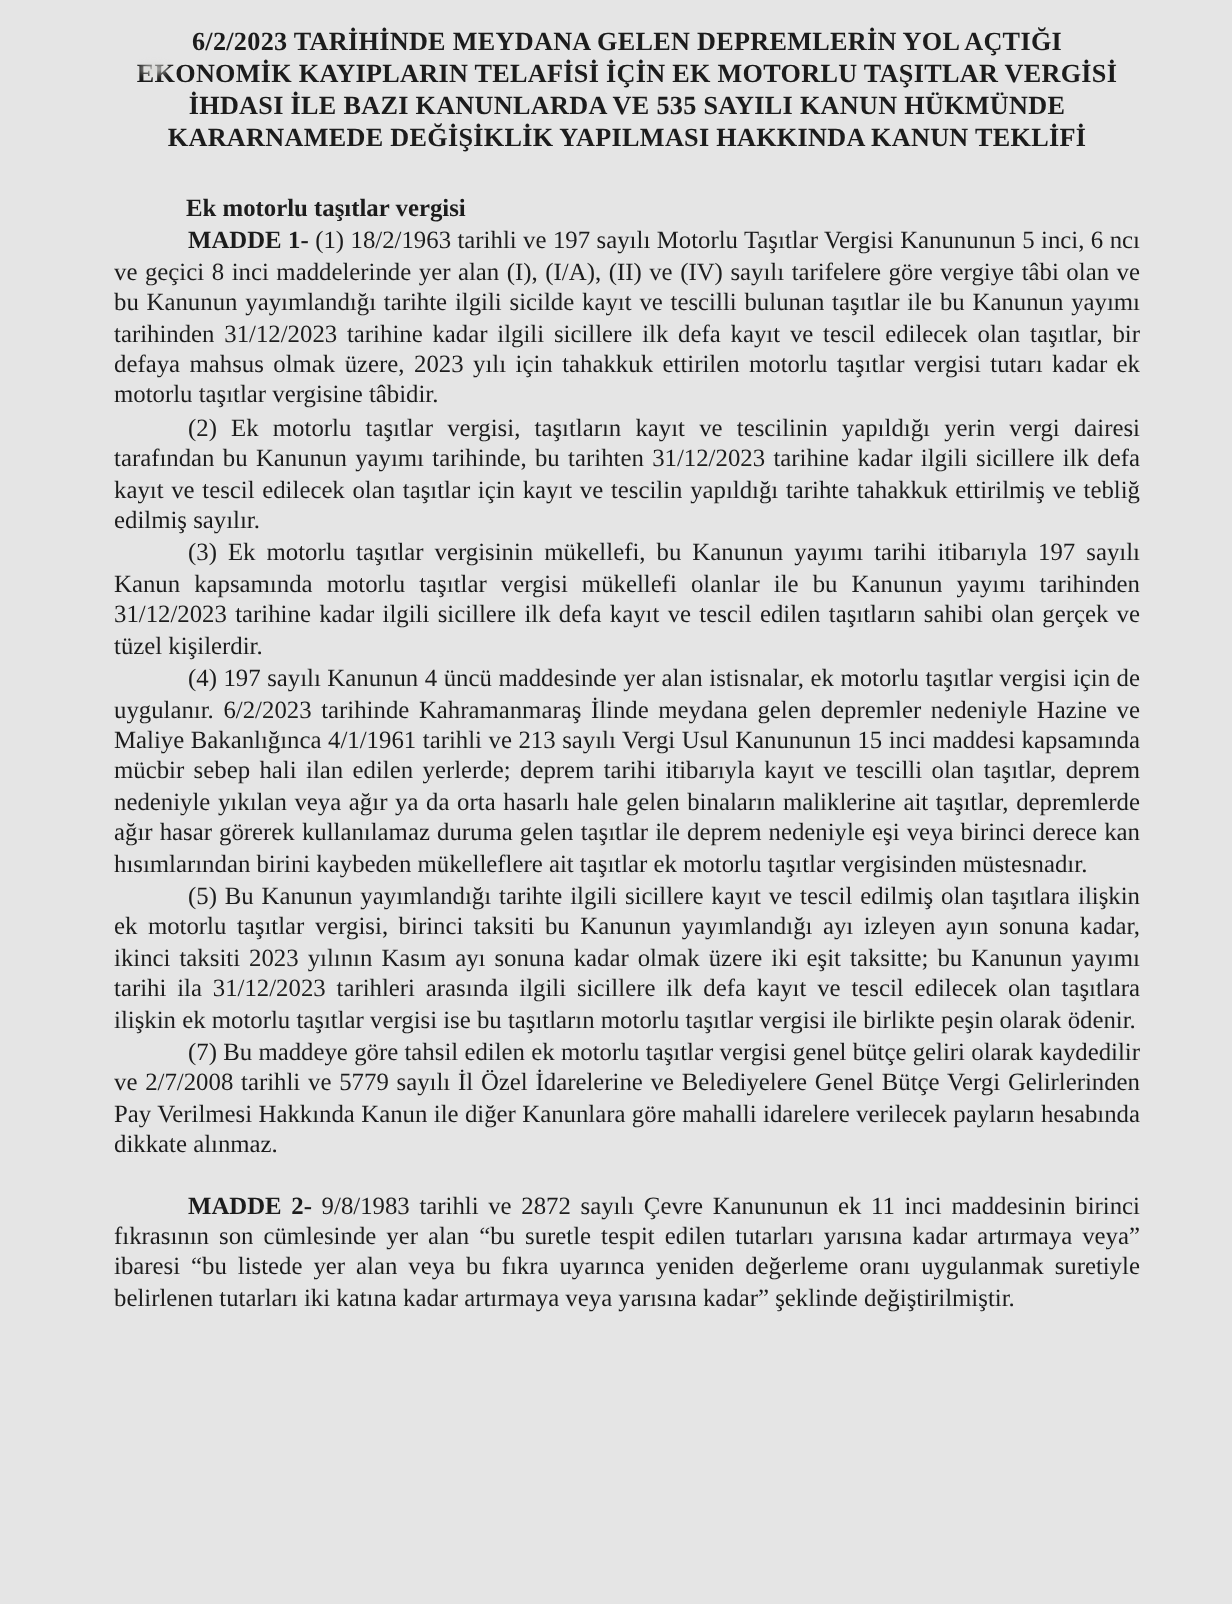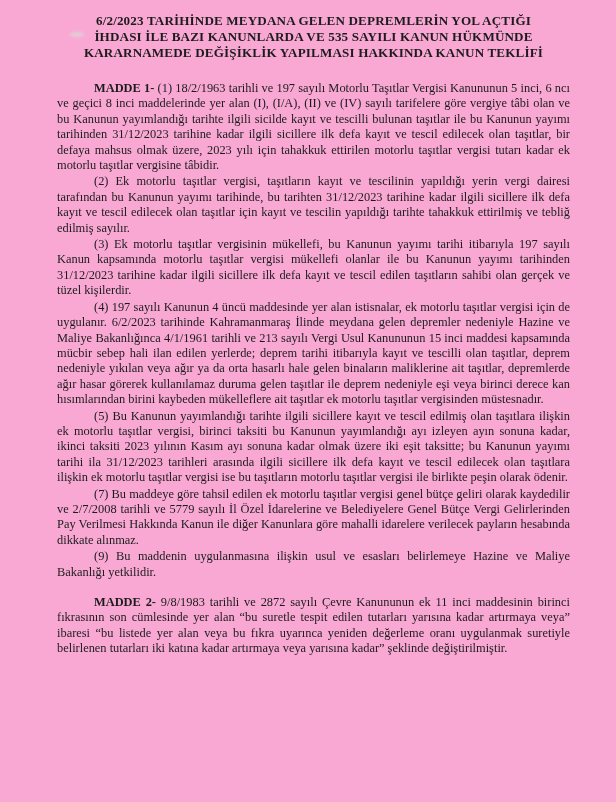--- a/index.html
+++ b/index.html
@@ -5,21 +5,21 @@
   html, body {
     margin: 0;
     padding: 0;
     background: #ffffff;
   }
   .page {
     position: relative;
     width: 616px;
     height: 802px;
     box-sizing: border-box;
-    background: #f9a8d4;
+    background: #e5e5e5;
     padding: 13px 45px 0 56px;
     font-family: "Liberation Serif", "DejaVu Serif", serif;
     color: #1c1c1c;
     overflow: hidden;
   }
   .doc-title {
     text-align: center;
     font-weight: bold;
     font-size: 13.1px;
     line-height: 16px;
@@ -61,29 +61,30 @@
   }
 </style>
 </head>
 <body>
 
 <div class="page">
   <div class="smudge"></div>
 
   <header class="doc-title">
     <div class="title-line">6/2/2023 TARİHİNDE MEYDANA GELEN DEPREMLERİN YOL AÇTIĞI</div>
+    <div class="title-line">EKONOMİK KAYIPLARIN TELAFİSİ İÇİN EK MOTORLU TAŞITLAR VERGİSİ</div>
     <div class="title-line">İHDASI İLE BAZI KANUNLARDA VE 535 SAYILI KANUN HÜKMÜNDE</div>
     <div class="title-line">KARARNAMEDE DEĞİŞİKLİK YAPILMASI HAKKINDA KANUN TEKLİFİ</div>
   </header>
 
   <div class="doc-body">
+    <div class="section-heading">Ek motorlu taşıtlar vergisi</div>
     <div id="paragraphs">
         <p class="para"><b>MADDE 1-</b> (1) 18/2/1963 tarihli ve 197 sayılı Motorlu Taşıtlar Vergisi Kanununun 5 inci, 6 ncı ve geçici 8 inci maddelerinde yer alan (I), (I/A), (II) ve (IV) sayılı tarifelere göre vergiye tâbi olan ve bu Kanunun yayımlandığı tarihte ilgili sicilde kayıt ve tescilli bulunan taşıtlar ile bu Kanunun yayımı tarihinden 31/12/2023 tarihine kadar ilgili sicillere ilk defa kayıt ve tescil edilecek olan taşıtlar, bir defaya mahsus olmak üzere, 2023 yılı için tahakkuk ettirilen motorlu taşıtlar vergisi tutarı kadar ek motorlu taşıtlar vergisine tâbidir.</p>
         <p class="para">(2) Ek motorlu taşıtlar vergisi, taşıtların kayıt ve tescilinin yapıldığı yerin vergi dairesi tarafından bu Kanunun yayımı tarihinde, bu tarihten 31/12/2023 tarihine kadar ilgili sicillere ilk defa kayıt ve tescil edilecek olan taşıtlar için kayıt ve tescilin yapıldığı tarihte tahakkuk ettirilmiş ve tebliğ edilmiş sayılır.</p>
         <p class="para">(3) Ek motorlu taşıtlar vergisinin mükellefi, bu Kanunun yayımı tarihi itibarıyla 197 sayılı Kanun kapsamında motorlu taşıtlar vergisi mükellefi olanlar ile bu Kanunun yayımı tarihinden 31/12/2023 tarihine kadar ilgili sicillere ilk defa kayıt ve tescil edilen taşıtların sahibi olan gerçek ve tüzel kişilerdir.</p>
         <p class="para">(4) 197 sayılı Kanunun 4 üncü maddesinde yer alan istisnalar, ek motorlu taşıtlar vergisi için de uygulanır. 6/2/2023 tarihinde Kahramanmaraş İlinde meydana gelen depremler nedeniyle Hazine ve Maliye Bakanlığınca 4/1/1961 tarihli ve 213 sayılı Vergi Usul Kanununun 15 inci maddesi kapsamında mücbir sebep hali ilan edilen yerlerde; deprem tarihi itibarıyla kayıt ve tescilli olan taşıtlar, deprem nedeniyle yıkılan veya ağır ya da orta hasarlı hale gelen binaların maliklerine ait taşıtlar, depremlerde ağır hasar görerek kullanılamaz duruma gelen taşıtlar ile deprem nedeniyle eşi veya birinci derece kan hısımlarından birini kaybeden mükelleflere ait taşıtlar ek motorlu taşıtlar vergisinden müstesnadır.</p>
         <p class="para">(5) Bu Kanunun yayımlandığı tarihte ilgili sicillere kayıt ve tescil edilmiş olan taşıtlara ilişkin ek motorlu taşıtlar vergisi, birinci taksiti bu Kanunun yayımlandığı ayı izleyen ayın sonuna kadar, ikinci taksiti 2023 yılının Kasım ayı sonuna kadar olmak üzere iki eşit taksitte; bu Kanunun yayımı tarihi ila 31/12/2023 tarihleri arasında ilgili sicillere ilk defa kayıt ve tescil edilecek olan taşıtlara ilişkin ek motorlu taşıtlar vergisi ise bu taşıtların motorlu taşıtlar vergisi ile birlikte peşin olarak ödenir.</p>
         <p class="para">(7) Bu maddeye göre tahsil edilen ek motorlu taşıtlar vergisi genel bütçe geliri olarak kaydedilir ve 2/7/2008 tarihli ve 5779 sayılı İl Özel İdarelerine ve Belediyelere Genel Bütçe Vergi Gelirlerinden Pay Verilmesi Hakkında Kanun ile diğer Kanunlara göre mahalli idarelere verilecek payların hesabında dikkate alınmaz.</p>
-        <p class="para">(9) Bu maddenin uygulanmasına ilişkin usul ve esasları belirlemeye Hazine ve Maliye Bakanlığı yetkilidir.</p>
         <p class="para space-before"><b>MADDE 2-</b> 9/8/1983 tarihli ve 2872 sayılı Çevre Kanununun ek 11 inci maddesinin birinci fıkrasının son cümlesinde yer alan “bu suretle tespit edilen tutarları yarısına kadar artırmaya veya” ibaresi “bu listede yer alan veya bu fıkra uyarınca yeniden değerleme oranı uygulanmak suretiyle belirlenen tutarları iki katına kadar artırmaya veya yarısına kadar” şeklinde değiştirilmiştir.</p>
       </div>
   </div>
 </div>
 
 </body></html>

